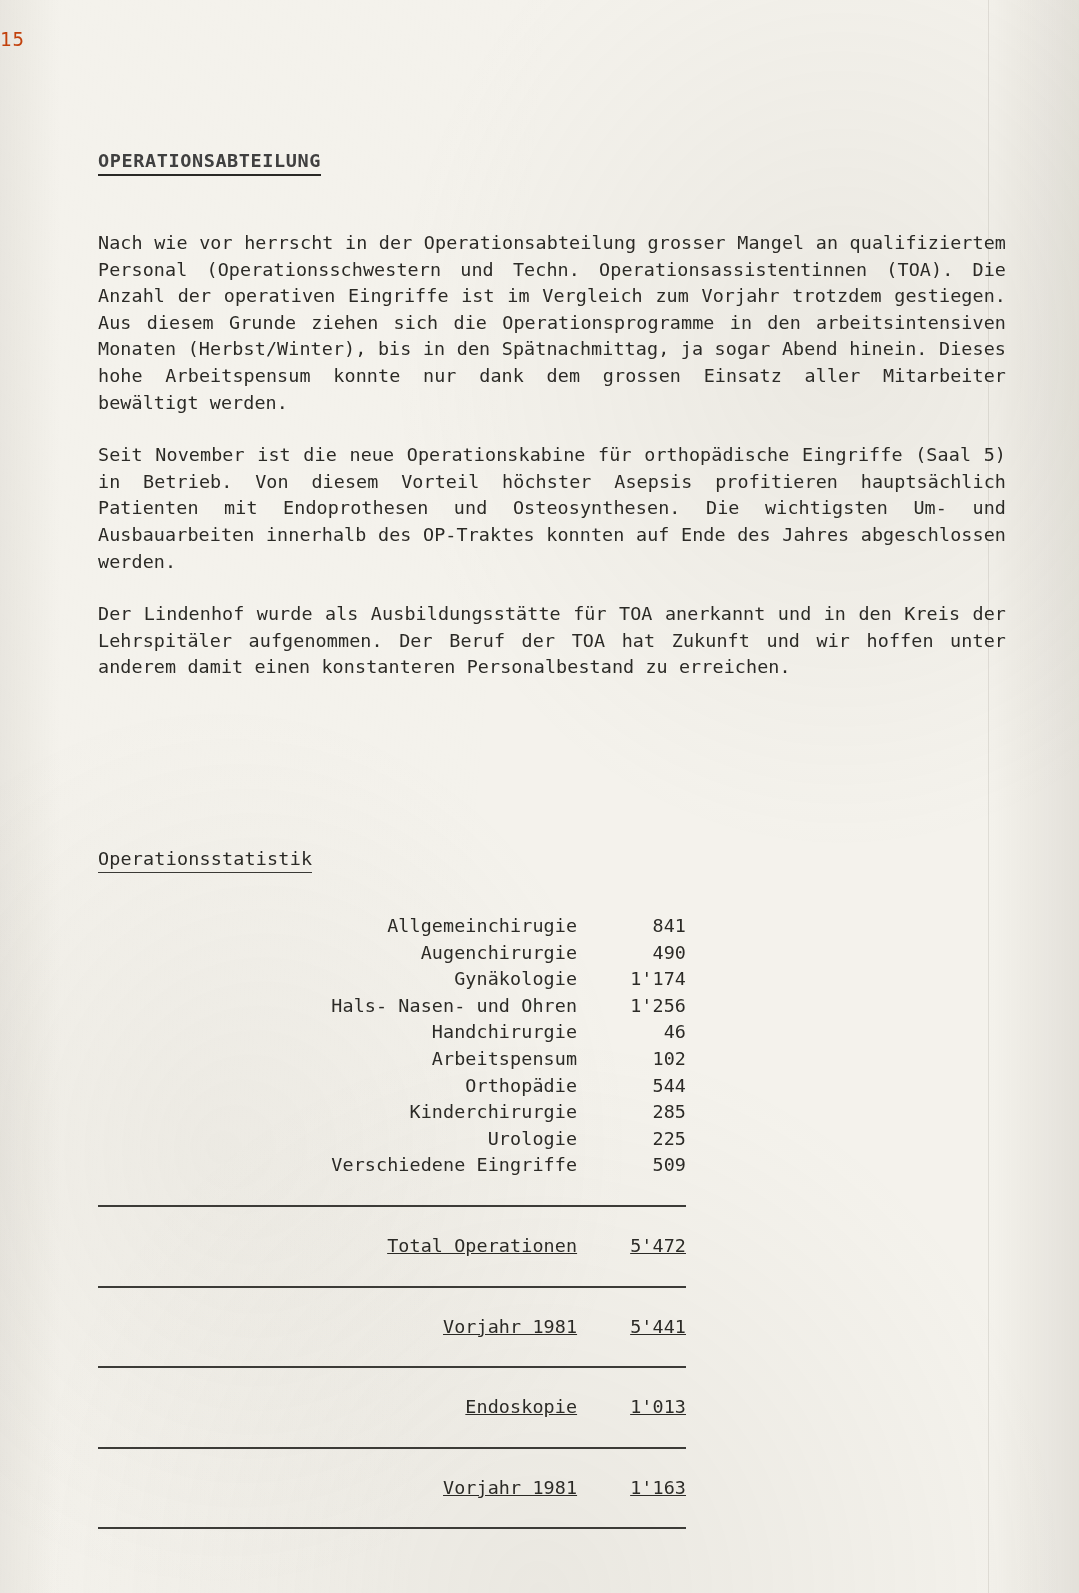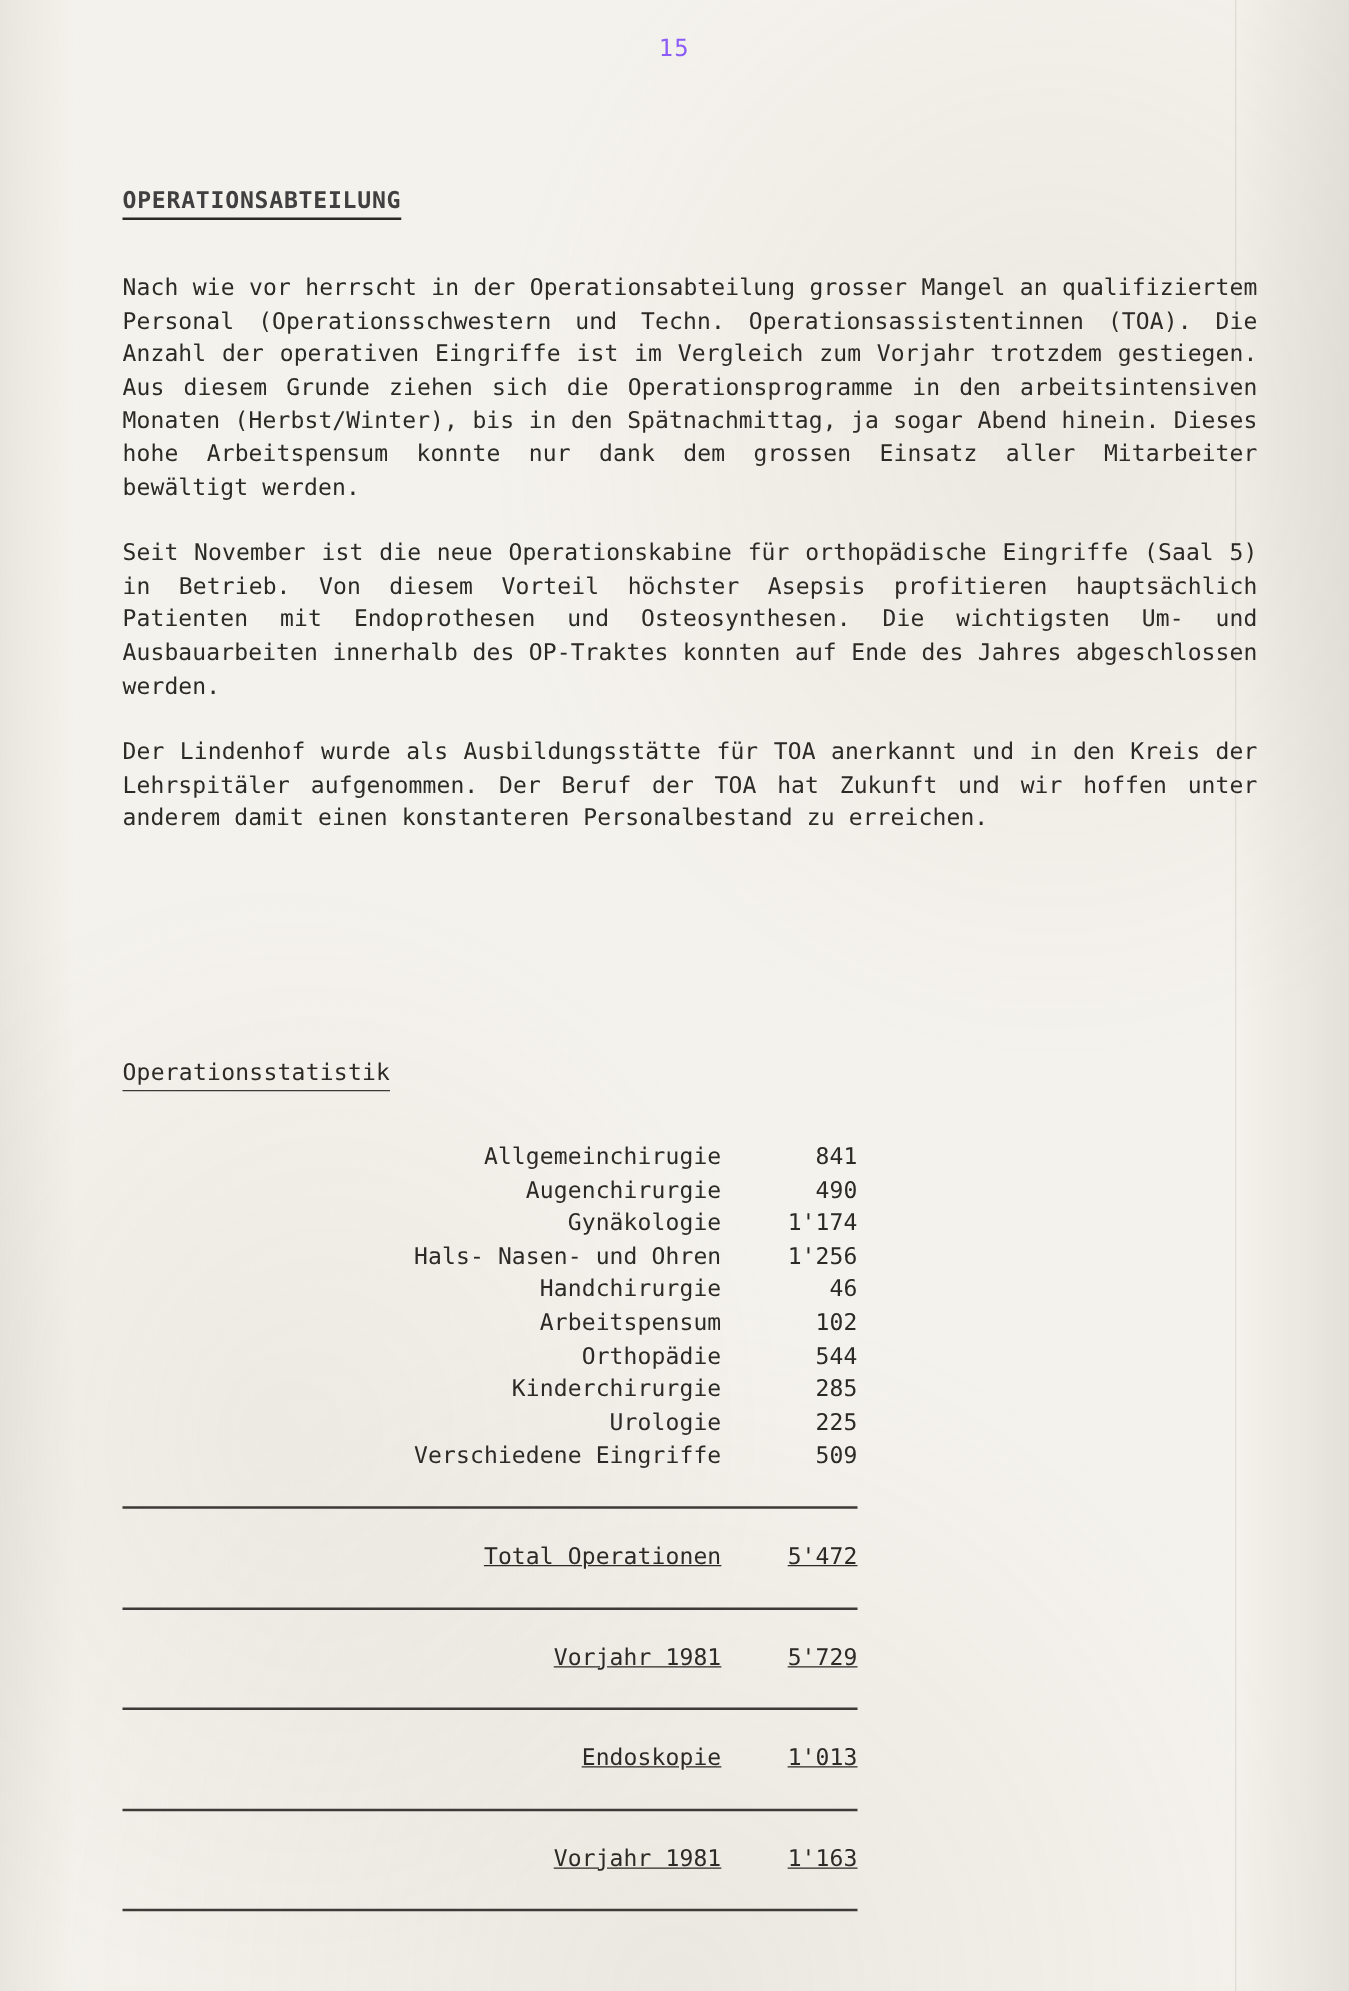--- a/index.html
+++ b/index.html
@@ -61,24 +61,23 @@
   .content {
     position: relative;
     z-index: 2;
   }
 
   .page-number {
     position: absolute;
     top: 28px;
     left: 0;
     width: 1079px;
-    text-align: center;
     font-size: 19px;
     letter-spacing: 1px;
-    color: #8b5cf6;
+    color: #c2410c;
   }
 
   .body-col {
     position: absolute;
     left: 98px;
     top: 150px;
     width: 908px;
   }
 
   .section-heading {
@@ -87,21 +86,21 @@
     letter-spacing: 0.6px;
     color: #404040;
     display: inline-block;
     border-bottom: 2.2px solid #2a2926;
     padding-bottom: 3px;
     margin: 0 0 38px 0;
     text-transform: none;
   }
 
   p.para {
-    margin: 4px 0 26px 0;
+    margin: 16px 0 26px 0;
     font-size: 18.4px;
     line-height: 26.6px;
     color: #2b2a26;
     text-align: justify;
     text-justify: inter-word;
     letter-spacing: 0.1px;
     white-space: pre-wrap;
   }
   p.para:last-of-type { margin-bottom: 0; }
 
@@ -234,21 +233,21 @@
           </tr>
 
           <tr class="rule-row">
             <td colspan="2">
                 <div class="rule"></div>
               </td>
           </tr>
 
           <tr class="group-row">
             <td class="lbl">Vorjahr 1981</td>
-            <td class="val">5'729</td>
+            <td class="val">5'441</td>
           </tr>
 
           <tr class="rule-row">
             <td colspan="2">
                 <div class="rule"></div>
               </td>
           </tr>
 
           <tr class="group-row">
             <td class="lbl">Endoskopie</td>

